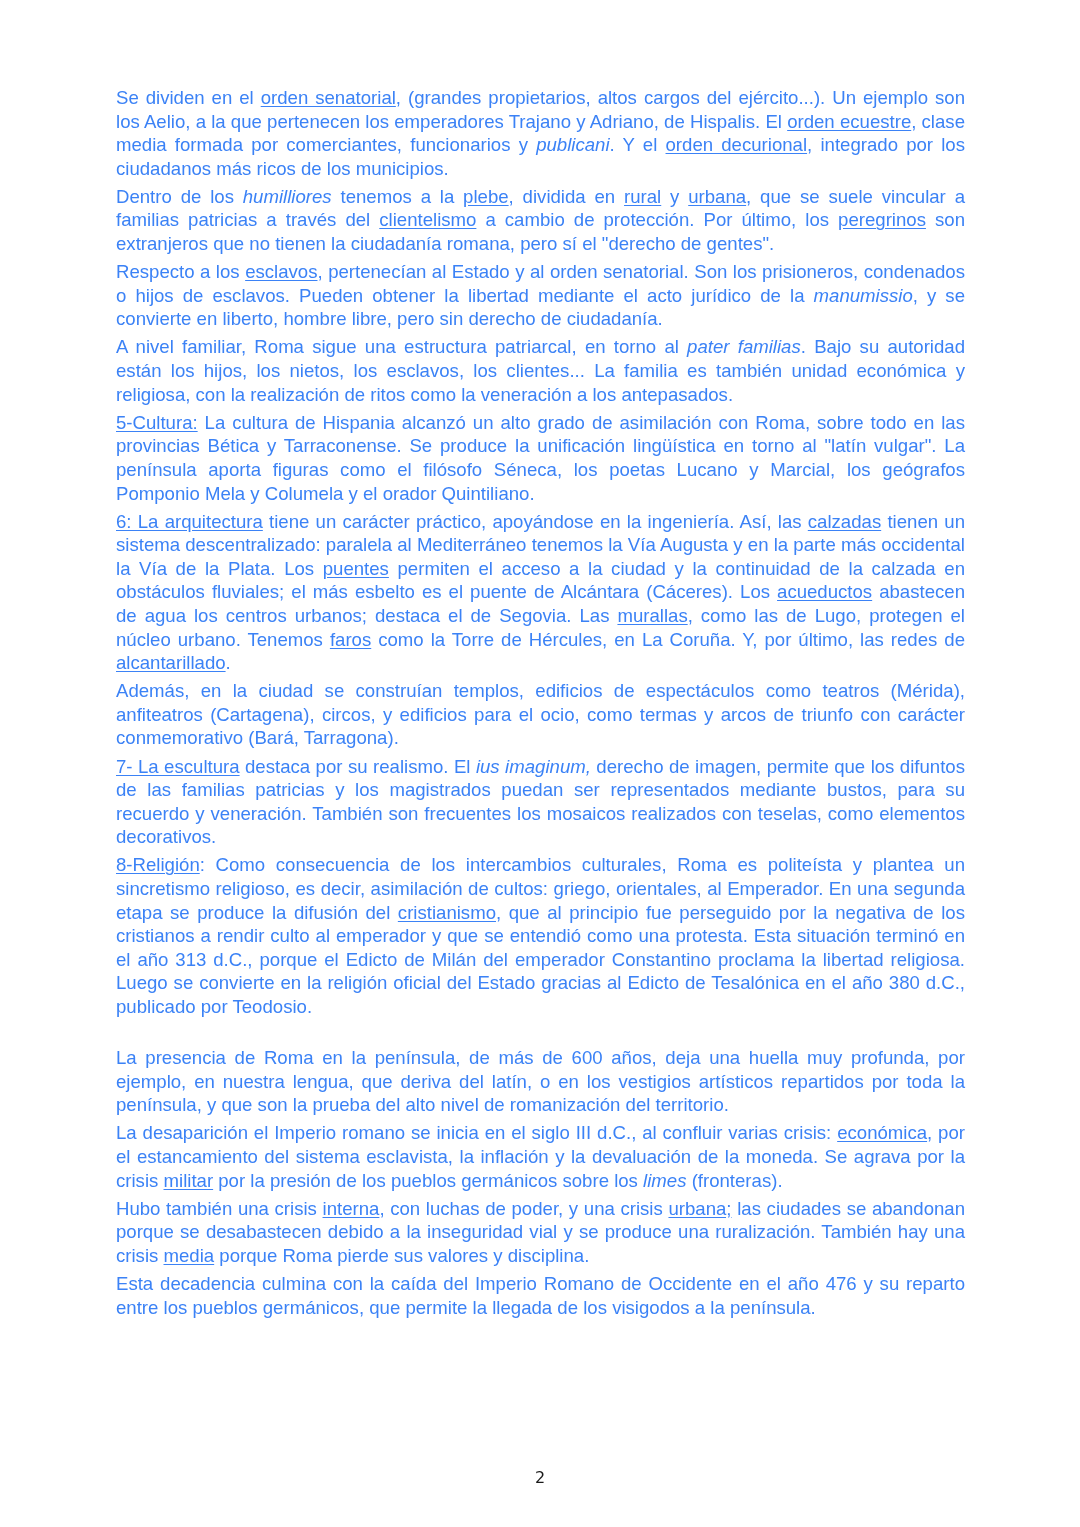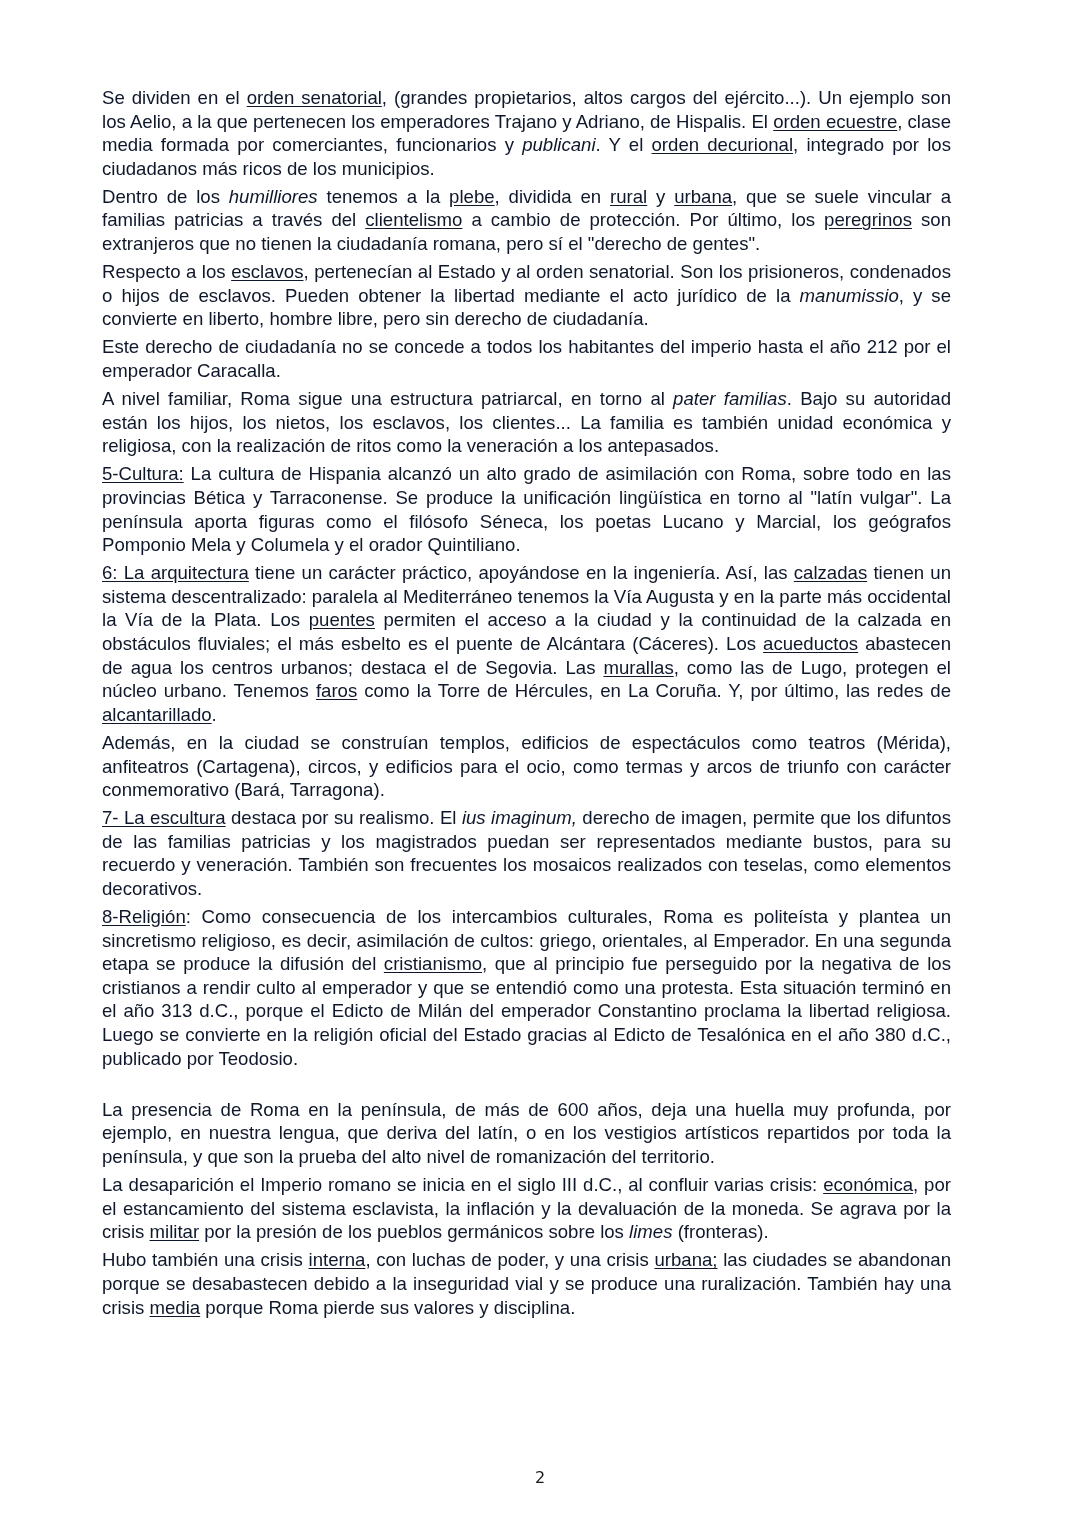--- a/index.html
+++ b/index.html
@@ -1,20 +1,20 @@
 <!DOCTYPE html>
 <html><head>
 <meta charset="utf-8">
 <style>
   html, body { margin: 0; padding: 0; background: #ffffff; }
   body { width: 1080px; height: 1527px; position: relative; overflow: hidden; }
   .page {
-    position: absolute; left: 102px; top: 86px; width: 849px;
+    position: absolute; left: 116px; top: 86px; width: 849px;
     font-family: "Liberation Sans", sans-serif;
-    font-size: 18.6px; line-height: 23.6px; color: #0f172a;
+    font-size: 18.6px; line-height: 23.6px; color: #3b82f6;
   }
   .page p { margin: 0 0 4.5px 0; text-align: justify; }
   .u { text-decoration: underline; text-underline-offset: 2px; }
   .b { font-weight: normal; }
   .i { font-style: italic; }
   .gap { height: 23px; }
   .pagenum {
     position: absolute; left: 0; width: 1080px; top: 1468px; text-align: center;
     font-family: "DejaVu Sans", sans-serif; font-size: 16px; color: #1a1a1a;
   }
@@ -23,21 +23,20 @@
 <body>
 
 <div class="page">
 
   <p><span>Se dividen en el </span><span class="u">orden senatorial</span><span>, (grandes propietarios, altos cargos del ejército...). Un ejemplo son los Aelio, a la que pertenecen los emperadores Trajano y Adriano, de Hispalis. El </span><span class="u">orden ecuestre</span><span>, clase media formada por comerciantes, funcionarios y </span><span class="i">publicani</span><span>. Y el </span><span class="u">orden decurional</span><span>, integrado por los ciudadanos más ricos de los municipios.</span></p>
 
   <p><span>Dentro de los </span><span class="i">humilliores</span><span> tenemos a la </span><span class="u">plebe</span><span>, dividida en </span><span class="u">rural</span><span> y </span><span class="u">urbana</span><span>, que se suele vincular a familias patricias a través del </span><span class="u">clientelismo</span><span> a cambio de protección. Por último, los </span><span class="u">peregrinos</span><span> son extranjeros que no tienen la ciudadanía romana, pero sí el "derecho de gentes".</span></p>
 
   <p><span>Respecto a los </span><span class="u">esclavos</span><span>, pertenecían al Estado y al orden senatorial. Son los prisioneros, condenados o hijos de esclavos. Pueden obtener la libertad mediante el acto jurídico de la </span><span class="i">manumissio</span><span>, y se convierte en liberto, hombre libre, pero sin derecho de ciudadanía.</span></p>
 
-  <p>Este derecho de ciudadanía no se concede a todos los habitantes del imperio hasta el año 212 por el emperador Caracalla.</p>
 
   <p><span>A nivel familiar, Roma sigue una estructura patriarcal, en torno al </span><span class="i">pater familias</span><span>. Bajo su autoridad están los hijos, los nietos, los esclavos, los clientes... La familia es también unidad económica y religiosa, con la realización de ritos como la veneración a los antepasados.</span></p>
 
   <p><span class="b u">5-Cultura:</span><span> La cultura de Hispania alcanzó un alto grado de asimilación con Roma, sobre todo en las provincias Bética y Tarraconense. Se produce la unificación lingüística en torno al "latín vulgar". La península aporta figuras como el filósofo Séneca, los poetas Lucano y Marcial, los geógrafos Pomponio Mela y Columela y el orador Quintiliano.</span></p>
 
   <p><span class="b u">6: La arquitectura</span><span> tiene un carácter práctico, apoyándose en la ingeniería. Así, las </span><span class="u">calzadas</span><span> tienen un sistema descentralizado: paralela al Mediterráneo tenemos la Vía Augusta y en la parte más occidental la Vía de la Plata. Los </span><span class="u">puentes</span><span> permiten el acceso a la ciudad y la continuidad de la calzada en obstáculos fluviales; el más esbelto es el puente de Alcántara (Cáceres). Los </span><span class="u">acueductos</span><span> abastecen de agua los centros urbanos; destaca el de Segovia. Las </span><span class="u">murallas</span><span>, como las de Lugo, protegen el núcleo urbano. Tenemos </span><span class="u">faros</span><span> como la Torre de Hércules, en La Coruña. Y, por último, las redes de </span><span class="u">alcantarillado</span><span>.</span></p>
 
   <p>Además, en la ciudad se construían templos, edificios de espectáculos como teatros (Mérida), anfiteatros (Cartagena), circos, y edificios para el ocio, como termas y arcos de triunfo con carácter conmemorativo (Bará, Tarragona).</p>
 
   <p><span class="b u">7- La escultura</span><span> destaca por su realismo. El </span><span class="i">ius imaginum,</span><span> derecho de imagen, permite que los difuntos de las familias patricias y los magistrados puedan ser representados mediante bustos, para su recuerdo y veneración. También son frecuentes los mosaicos realizados con teselas, como elementos decorativos.</span></p>
@@ -47,15 +46,16 @@
 
   <div class="gap"></div>
 
 
   <p>La presencia de Roma en la península, de más de 600 años, deja una huella muy profunda, por ejemplo, en nuestra lengua, que deriva del latín, o en los vestigios artísticos repartidos por toda la península, y que son la prueba del alto nivel de romanización del territorio.</p>
 
   <p><span>La desaparición el Imperio romano se inicia en el siglo III d.C., al confluir varias crisis: </span><span class="u">económica</span><span>, por el estancamiento del sistema esclavista, la inflación y la devaluación de la moneda. Se agrava por la crisis </span><span class="u">militar</span><span> por la presión de los pueblos germánicos sobre los </span><span class="i">limes</span><span> (fronteras).</span></p>
 
   <p><span>Hubo también una crisis </span><span class="u">interna</span><span>, con luchas de poder, y una crisis </span><span class="u">urbana;</span><span> las ciudades se abandonan porque se desabastecen debido a la inseguridad vial y se produce una ruralización. También hay una crisis </span><span class="u">media</span><span> porque Roma pierde sus valores y disciplina.</span></p>
 
+  <p>Esta decadencia culmina con la caída del Imperio Romano de Occidente en el año 476 y su reparto entre los pueblos germánicos, que permite la llegada de los visigodos a la península.</p>
 </div>
 
 <div class="pagenum">2</div>
 
 </body></html>

